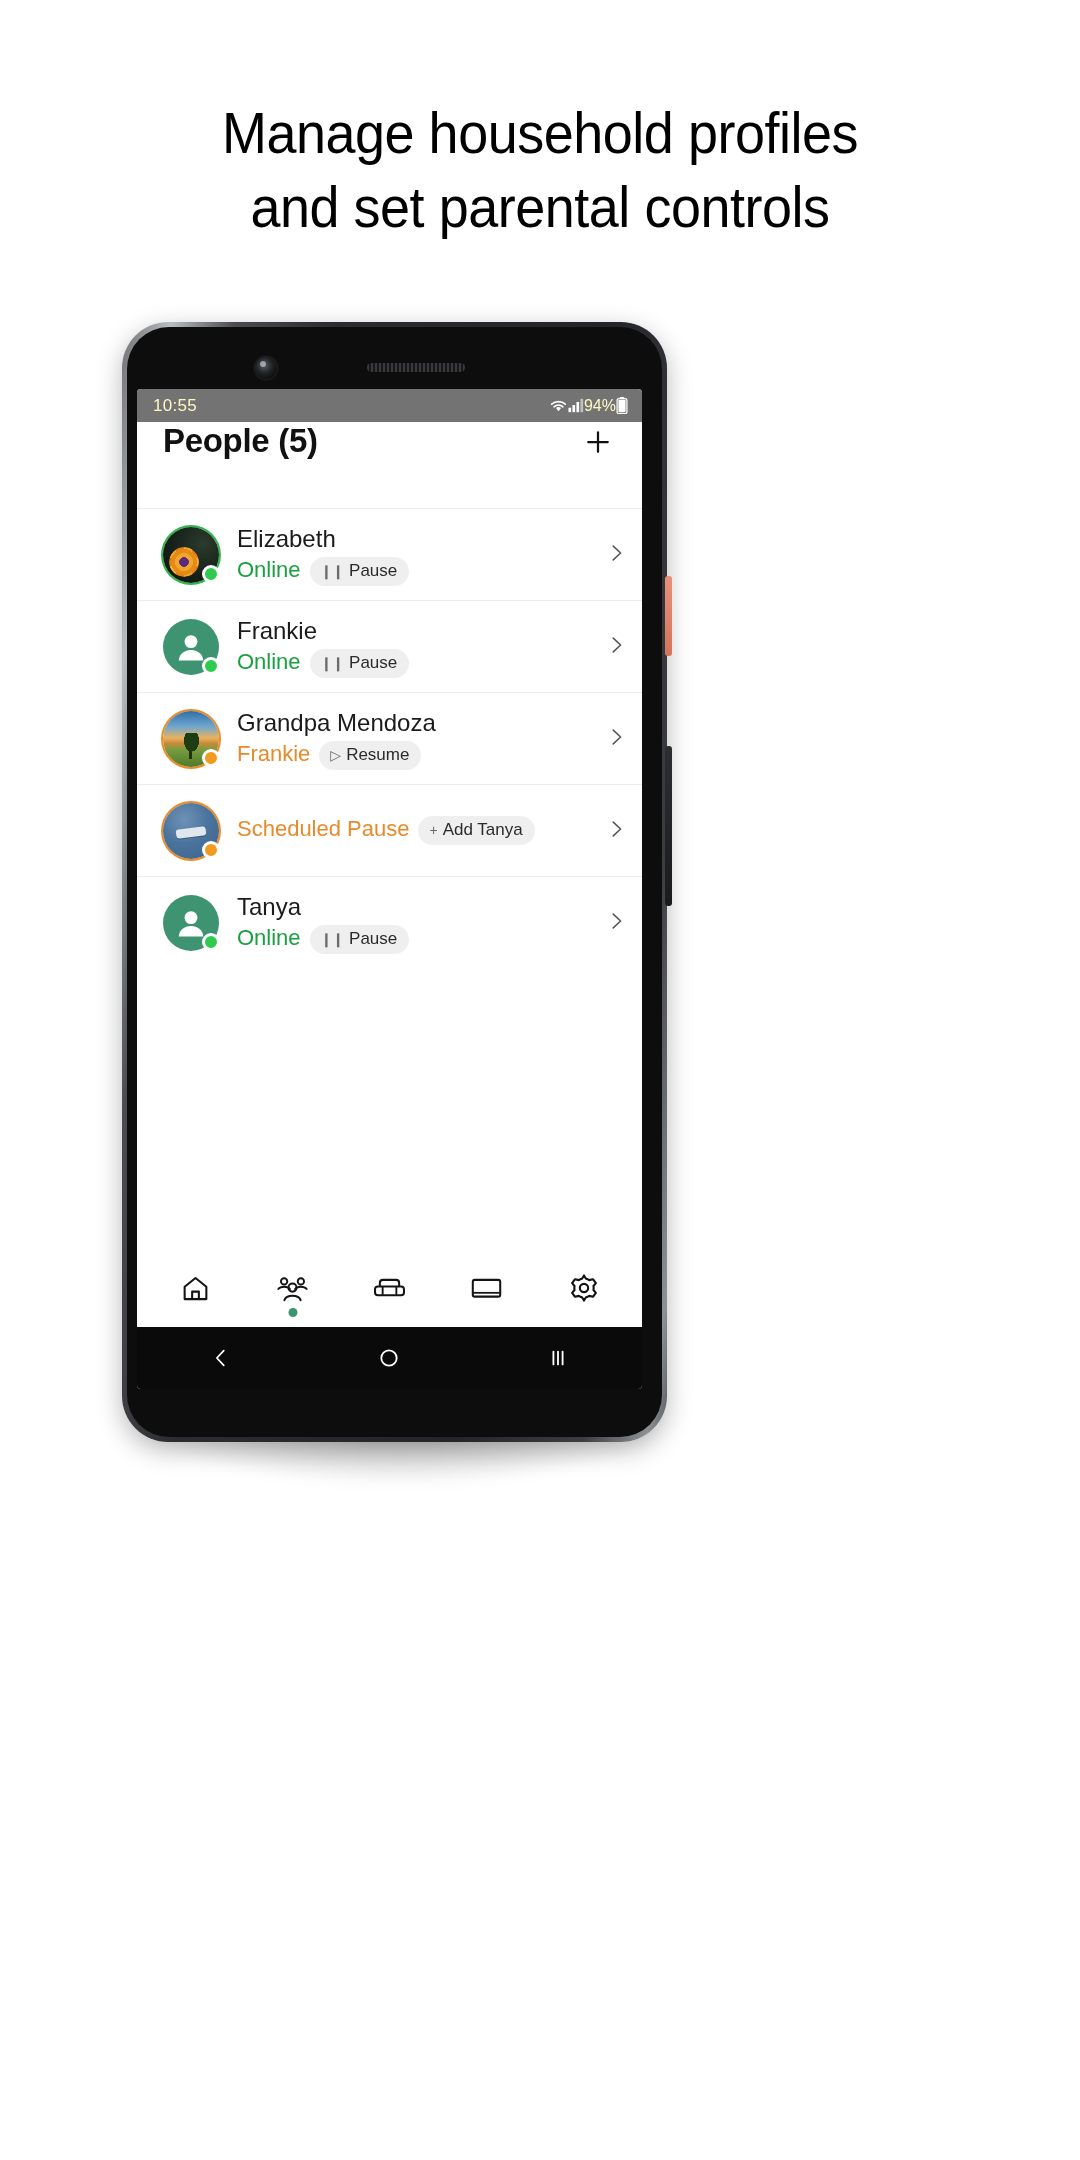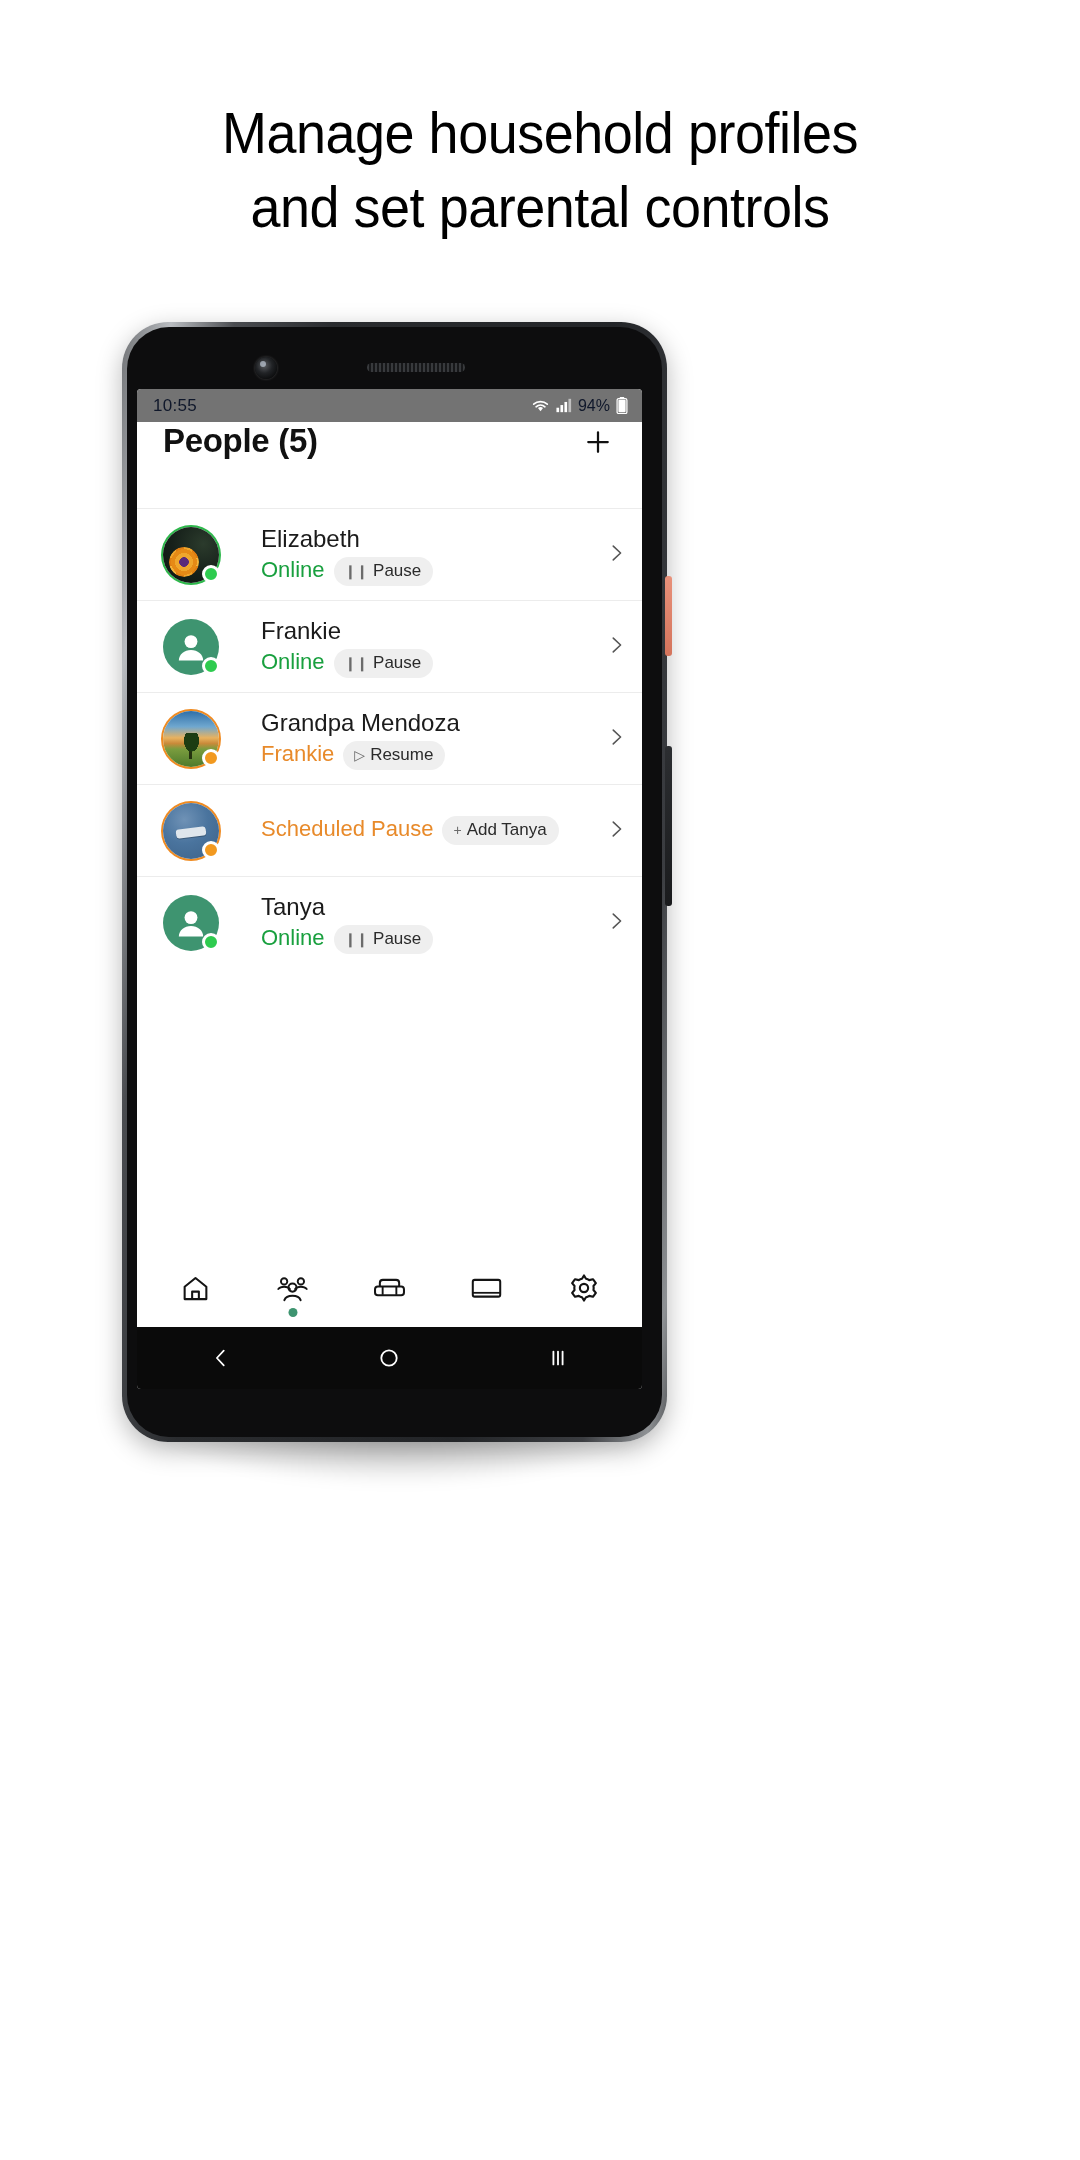--- a/index.html
+++ b/index.html
@@ -92,26 +92,26 @@
     background:#ffffff;
     border-radius:4px;
     overflow:hidden;
     display:flex; flex-direction:column;
   }
   .statusbar{
     height:33px;
     background:#737373;
     display:flex; align-items:center;
     padding:0 14px 0 16px;
-    color:#0f172a;
+    color:#fef9c3;
     font-size:17px;
     flex:0 0 auto;
   }
   .sb-time{ font-size:17px; letter-spacing:0.3px; }
-  .sb-right{ margin-left:auto; display:flex; align-items:center; gap:6px; }
+  .sb-right{ margin-left:auto; display:flex; align-items:center; }
   .sb-right svg{ display:block; }
   .sb-batt{ font-size:16px; }
 
   
   .app-header{
     flex:0 0 auto;
     height:86px;
     display:flex; align-items:flex-start;
     padding:0 24px 0 26px;
     background:#fff;
@@ -125,21 +125,20 @@
     color:#111;
   }
 
   
   .people-list{ flex:0 0 auto; background:#fff; }
   .row{
     display:flex; align-items:center;
     padding:14px 15px 14px 26px;
     border-top:1px solid #ececec;
     height:92px;
-    gap:24px;
   }
   .row:first-child{ border-top:1px solid #ececec; }
   .avatar-wrap{ position:relative; width:56px; height:56px; flex:0 0 auto; }
   .avatar{
     width:56px; height:56px; border-radius:50%;
     overflow:hidden; position:relative;
     display:flex; align-items:center; justify-content:center;
   }
   .avatar.ring-green{ box-shadow:0 0 0 2px #2eb84c; }
   .avatar.ring-orange{ box-shadow:0 0 0 2px #ef8b22; }

